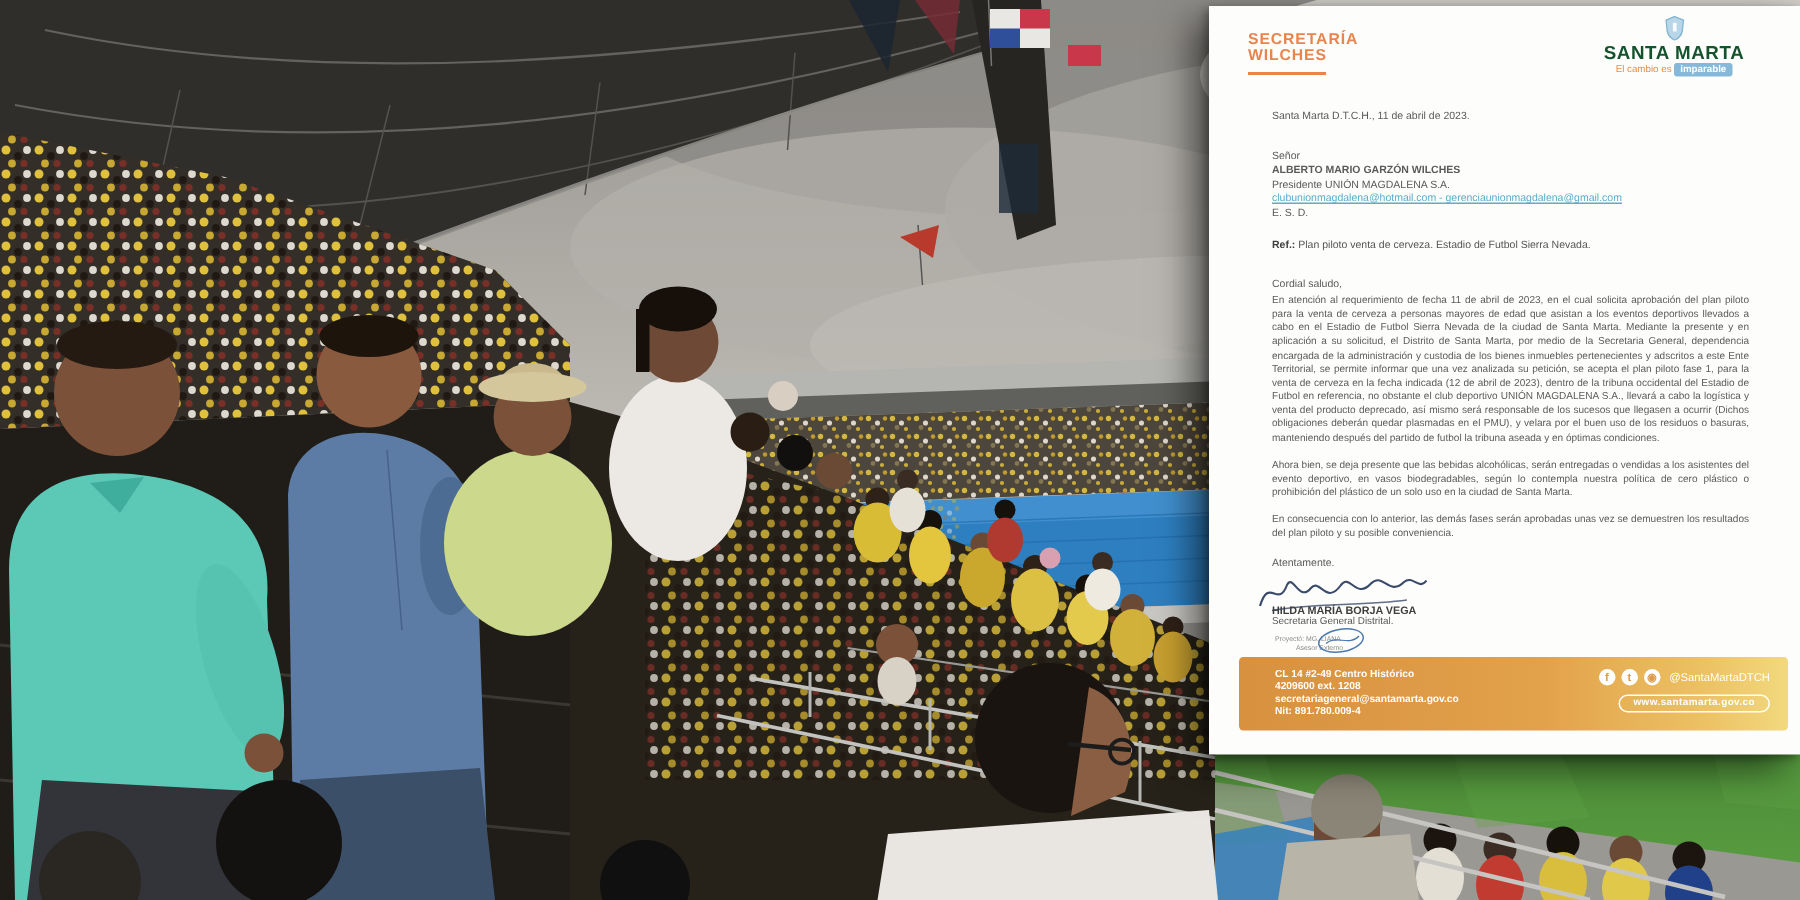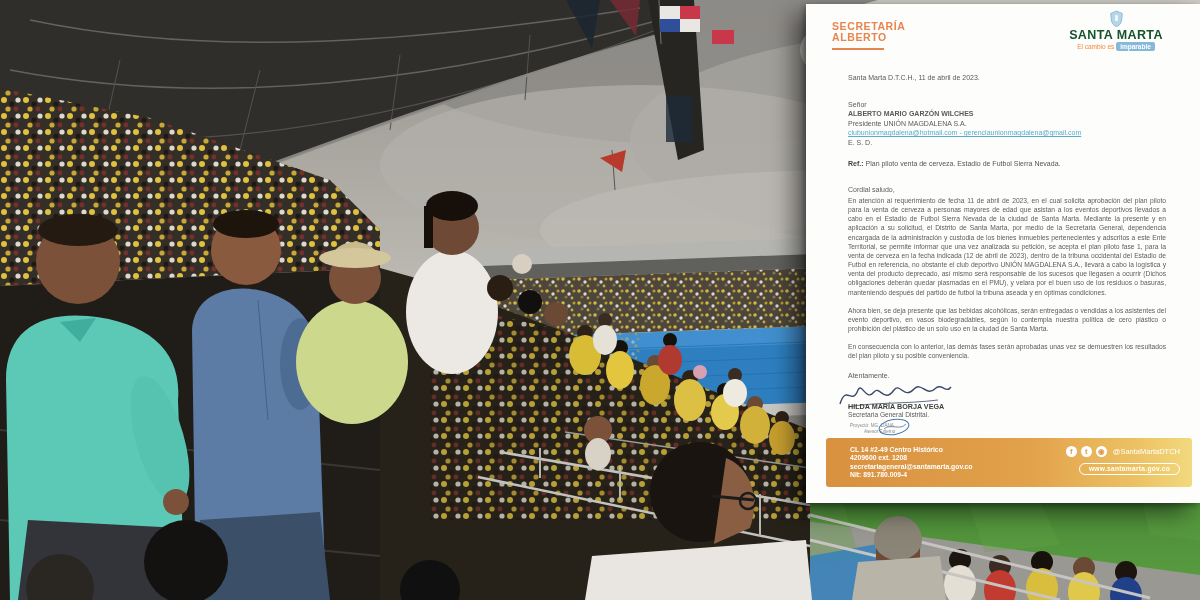--- a/index.html
+++ b/index.html
@@ -271,21 +271,21 @@
         <circle cx="60" cy="588" r="34" fill="#2a2723"></circle>
         <circle cx="430" cy="590" r="30" fill="#101010"></circle>
       </g>
     </svg>
   </div>
 
   <div class="letter">
 
     <div class="dept">
       <div>SECRETARÍA</div>
-      <div>ALBERTO</div>
+      <div>WILCHES</div>
       <div class="dept-underline"></div>
     </div>
 
     <div class="logo">
       <svg class="crest" width="15" height="17" viewBox="0 0 18 20">
         <path d="M9,1 L16,4 L15,13 C14,17 11,19 9,20 C7,19 4,17 3,13 L2,4 Z" fill="#b7d6e8" stroke="#7fb3d2" stroke-width="1"></path>
         <rect x="7.5" y="6" width="3" height="7" fill="#ffffff" opacity=".9"></rect>
       </svg>
       <div class="brand">SANTA MARTA</div>
       <div class="tagline">

